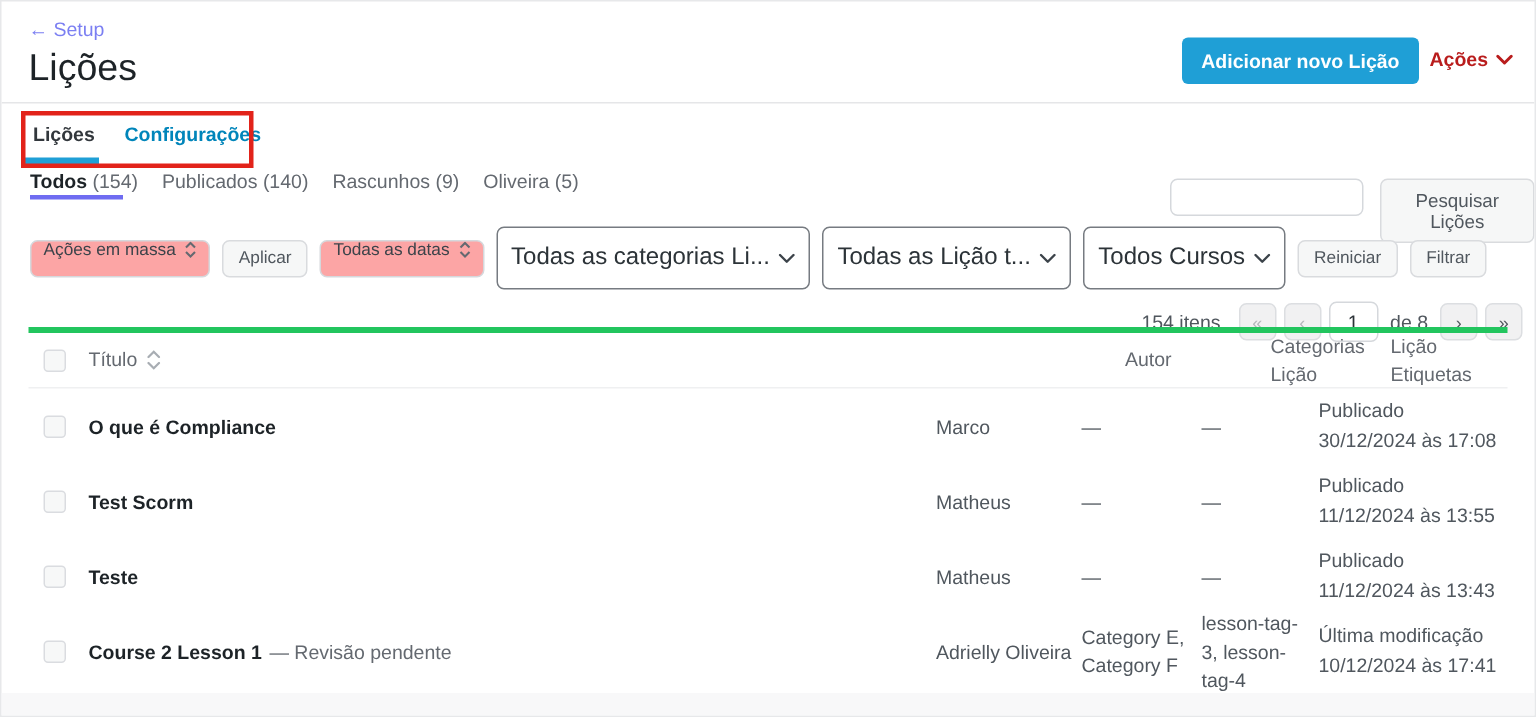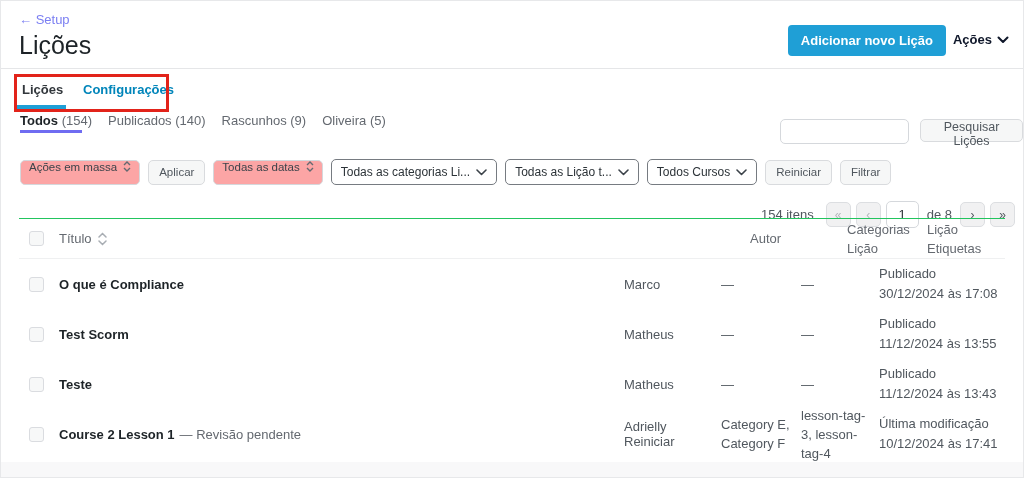--- a/index.html
+++ b/index.html
@@ -4,58 +4,58 @@
 <style>
   * { margin:0; padding:0; box-sizing:border-box; }
   html,body { width:1024px; height:478px; }
   body { font-family:"Liberation Sans","DejaVu Sans",sans-serif; background:#fff; color:#3c434a; }
   .page { position:relative; width:1024px; height:478px; background:#fff; border:1px solid #e7e8ea; overflow:hidden; }
 
   
   .back-link { position:absolute; left:18px; top:11px; font-size:13px; color:#7b7ff2; text-decoration:none; cursor:pointer; }
   .page-title { position:absolute; left:18px; top:30px; font-size:25px; font-weight:500; color:#1d2327; }
   .add-btn { position:absolute; right:77px; top:24px; height:31px; background:#1f9fd6; color:#fff; font-weight:700; font-size:13px; border:none; border-radius:4px; padding:0 13px; cursor:pointer; font-family:inherit; }
-  .actions-link { position:absolute; right:14px; top:31px; font-size:13px; font-weight:700; color:#0f172a; display:flex; align-items:center; gap:5px; text-decoration:none; cursor:pointer; }
+  .actions-link { position:absolute; right:14px; top:31px; font-size:13px; font-weight:700; color:#b91c1c; display:flex; align-items:center; gap:5px; text-decoration:none; cursor:pointer; }
   .header-divider { position:absolute; left:0; right:0; top:67px; height:1px; background:#e5e6e8; }
 
   
   .tab { position:absolute; top:81px; font-size:13px; font-weight:700; cursor:pointer; text-decoration:none; }
   .tab-lessons { left:21px; color:#32373c; }
   .tab-settings { left:82px; color:#0085ba; }
   .tab-underline { position:absolute; left:15px; top:104px; width:50px; height:5px; background:#1f9fd6; }
   .red-annotation { position:absolute; left:13px; top:73px; width:155px; height:38px; border:3px solid #e2231a; z-index:6; pointer-events:none; }
 
   
   .views { position:absolute; left:19px; top:112px; display:flex; gap:16px; font-size:13px; }
   .views a { color:#646970; text-decoration:none; cursor:pointer; }
   .views .active .v-label { color:#1d2327; font-weight:700; }
   .view-underline { position:absolute; left:19px; top:129px; width:62px; height:3px; background:#6f6cf1; }
 
   
   .search-input { position:absolute; left:779px; top:118px; width:129px; height:25px; border:1px solid #d5d8dc; border-radius:5px; background:#fff; padding:0 8px; font-size:13px; font-family:inherit; }
-  .search-btn { position:absolute; left:919px; top:118px; height:23px; padding:0 11px; background:#f6f7f7; border:1px solid #d9dbde; border-radius:5px; font-size:12.5px; color:#50575e; cursor:pointer; font-family:inherit; }
+  .search-btn { position:absolute; left:919px; top:118px; height:43px; padding:0 11px; background:#f6f7f7; border:1px solid #d9dbde; border-radius:5px; font-size:12.5px; color:#50575e; cursor:pointer; font-family:inherit; }
 
   
   .filters { position:absolute; left:19px; top:156px; height:30px; display:flex; align-items:center; gap:8px; }
   .sel-sm { height:25px; display:flex; align-items:flex-start; gap:6px; padding:0 8px; background:#fca5a5; border:1px solid #d5d8dc; border-radius:5px; font-size:11.5px; color:#3c434a; cursor:pointer; white-space:nowrap; }
   .btn-gray { height:25px; padding:0 10px; background:#f6f7f7; border:1px solid #d9dbde; border-radius:5px; font-size:11.5px; color:#50575e; cursor:pointer; font-family:inherit; white-space:nowrap; }
-  .sel-lg { height:26px; display:flex; align-items:center; gap:6px; padding:0 9px; background:#fff; border:1px solid #767b81; border-radius:5px; font-size:12px; color:#2c3338; cursor:pointer; white-space:nowrap; }
+  .sel-lg { height:42px; display:flex; align-items:center; gap:6px; padding:0 9px; background:#fff; border:1px solid #767b81; border-radius:5px; font-size:16px; color:#2c3338; cursor:pointer; white-space:nowrap; }
   .sorter { display:flex; flex-direction:column; gap:1px; color:#646970; }
 
   
   .pagination { position:absolute; right:8px; top:200px; display:flex; align-items:center; gap:5px; font-size:13px; color:#50575e; }
   .pg-count { margin-right:7px; }
   .pg-btn { width:25px; height:25px; display:flex; align-items:center; justify-content:center; background:#f1f1f2; border:1px solid #dcdee1; border-radius:5px; font-size:12px; color:#50575e; cursor:pointer; font-family:inherit; }
   .pg-btn.disabled { color:#b3b7bb; cursor:default; }
   .pg-input { width:33px; height:27px; border:1px solid #d5d8dc; border-radius:5px; text-align:center; font-size:13px; color:#2c3338; font-family:inherit; }
   .pg-of { margin:0 3px; }
 
   
   .table { position:absolute; left:18px; right:18px; top:217px; }
-  .t-head { display:flex; align-items:center; height:41px; border-top:1px solid #22c55e; border-bottom:1px solid #eff0f1; color:#646970; font-size:13px; line-height:16px; }
+  .t-head { display:flex; align-items:center; height:41px; border-top:4px solid #22c55e; border-bottom:1px solid #eff0f1; color:#646970; font-size:13px; line-height:16px; }
   .t-row { display:flex; align-items:center; height:50px; font-size:13px; color:#50575e; }
   .col-check { width:40px; padding-left:10px; }
   .col-title { flex:1; padding-right:10px; }
   .col-author { width:97px; padding-right:4px; }
   .col-cats { width:80px; padding-right:4px; line-height:19px; }
   .col-tags { width:78px; padding-right:4px; line-height:19px; }
   .col-date { width:126px; line-height:20px; }
   .cb { width:15px; height:15px; border:1px solid #dadce0; border-radius:3px; background:#f7f8f8; cursor:pointer; }
   .row-title { font-weight:700; color:#1d2327;margin-top:32px; }
   .title-suffix { color:#646970; font-weight:400; margin-left:5px; }
@@ -215,21 +215,21 @@
           <div>Publicado</div>
           <div>11/12/2024 às 13:43</div>
         </div>
     </div>
 
     <div class="t-row">
       <div class="col-check">
           <div class="cb"></div>
         </div>
       <div class="col-title"><span class="row-title">Course 2 Lesson 1</span><span class="title-suffix">— Revisão pendente</span></div>
-      <div class="col-author">Adrielly Reiniciar</div>
+      <div class="col-author">Adrielly Oliveira</div>
       <div class="col-cats">Category E, Category F</div>
       <div class="col-tags">lesson-tag-3, lesson-tag-4</div>
       <div class="col-date">
           <div>Última modificação</div>
           <div>10/12/2024 às 17:41</div>
         </div>
     </div>
   </div>
 
   <div class="footer-strip"></div>

